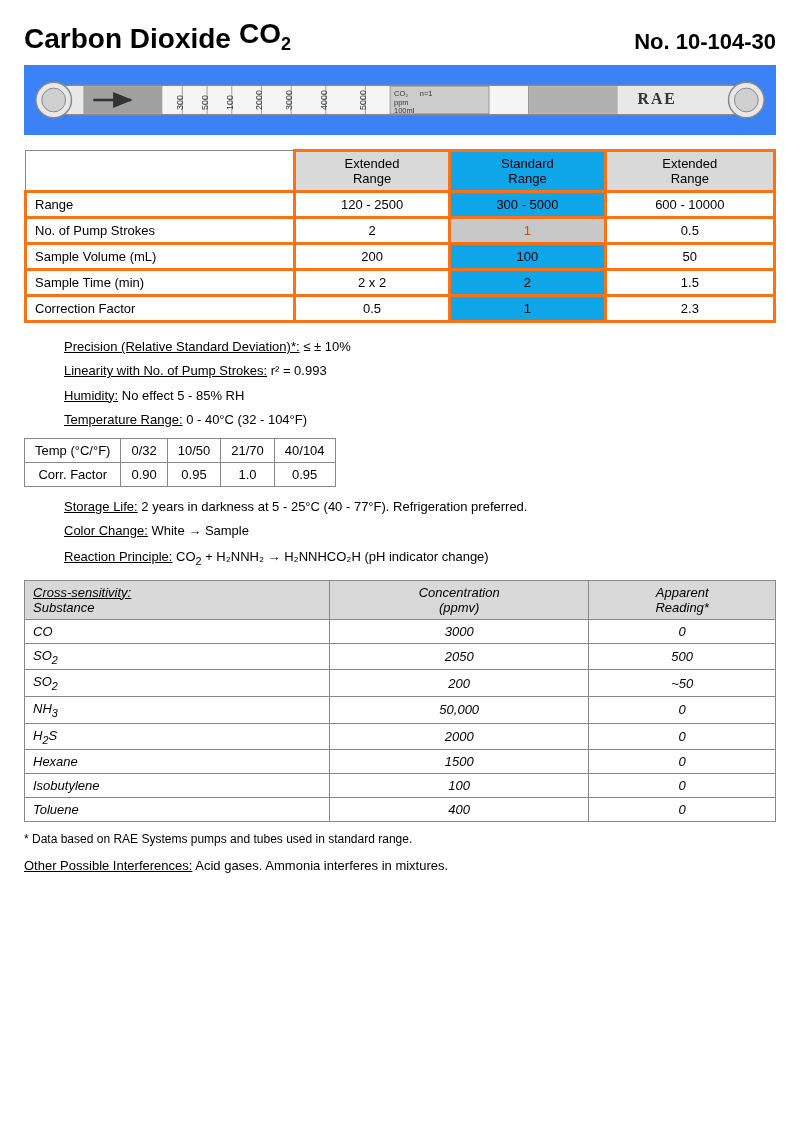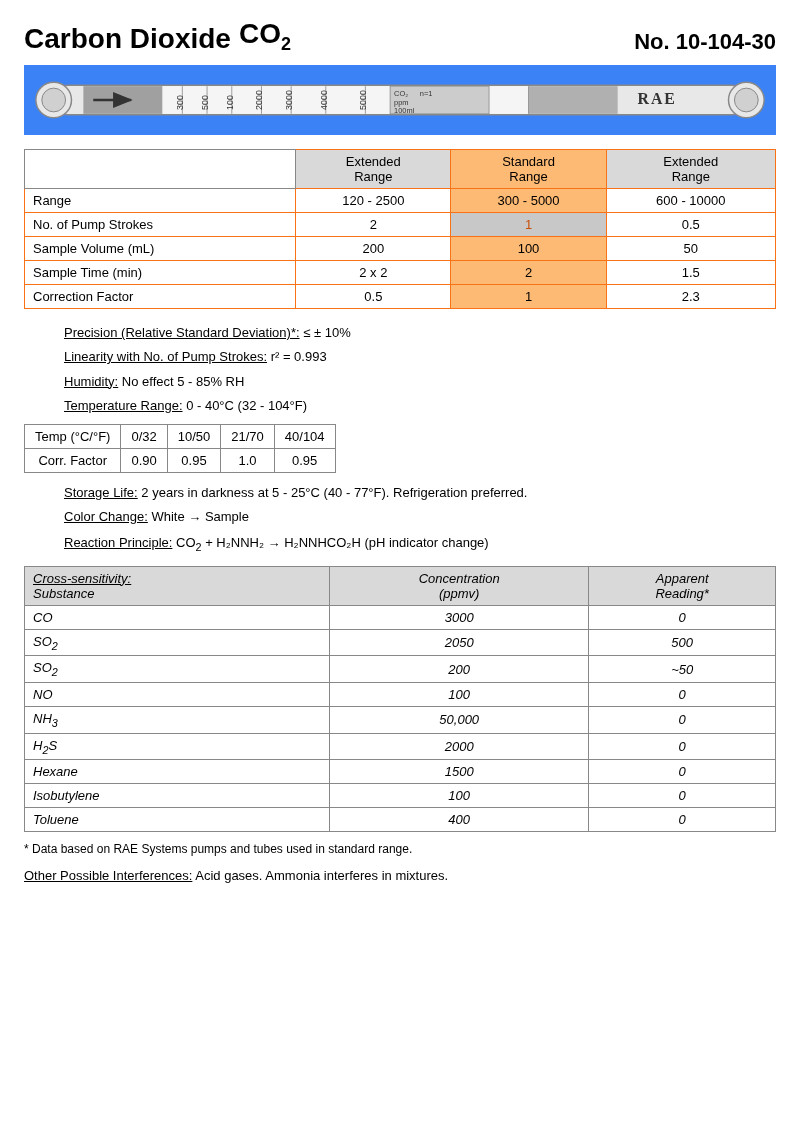--- a/index.html
+++ b/index.html
@@ -50,34 +50,34 @@
     }
 
     
     .main-table {
       width: 100%;
       border-collapse: collapse;
       margin-bottom: 14px;
       font-size: 13px;
     }
     .main-table th, .main-table td {
-      border: 1px solid #f97316;
+      border: 3px solid #f97316;
       padding: 4px 8px;
       text-align: center;
     }
     .main-table th {
       background: #d9d9d9;
       font-weight: normal;
     }
     .main-table td:first-child {
       text-align: left;
       background: #fff;
     }
     .main-table .highlight {
-      background: #fdba74;
+      background: #0ea5e9;
       font-weight: normal;
     }
     .main-table .highlight-orange {
       background: #c8c8c8;
       color: #c8500a;
       font-weight: normal;
     }
 
     
     .spec-section {
@@ -328,25 +328,20 @@
       <td>SO<sub>2</sub></td>
       <td>2050</td>
       <td>500</td>
     </tr>
     <tr>
       <td>SO<sub>2</sub></td>
       <td>200</td>
       <td>~50</td>
     </tr>
     <tr>
-      <td>NO</td>
-      <td>100</td>
-      <td>0</td>
-    </tr>
-    <tr>
       <td>NH<sub>3</sub></td>
       <td>50,000</td>
       <td>0</td>
     </tr>
     <tr>
       <td>H<sub>2</sub>S</td>
       <td>2000</td>
       <td>0</td>
     </tr>
     <tr>

